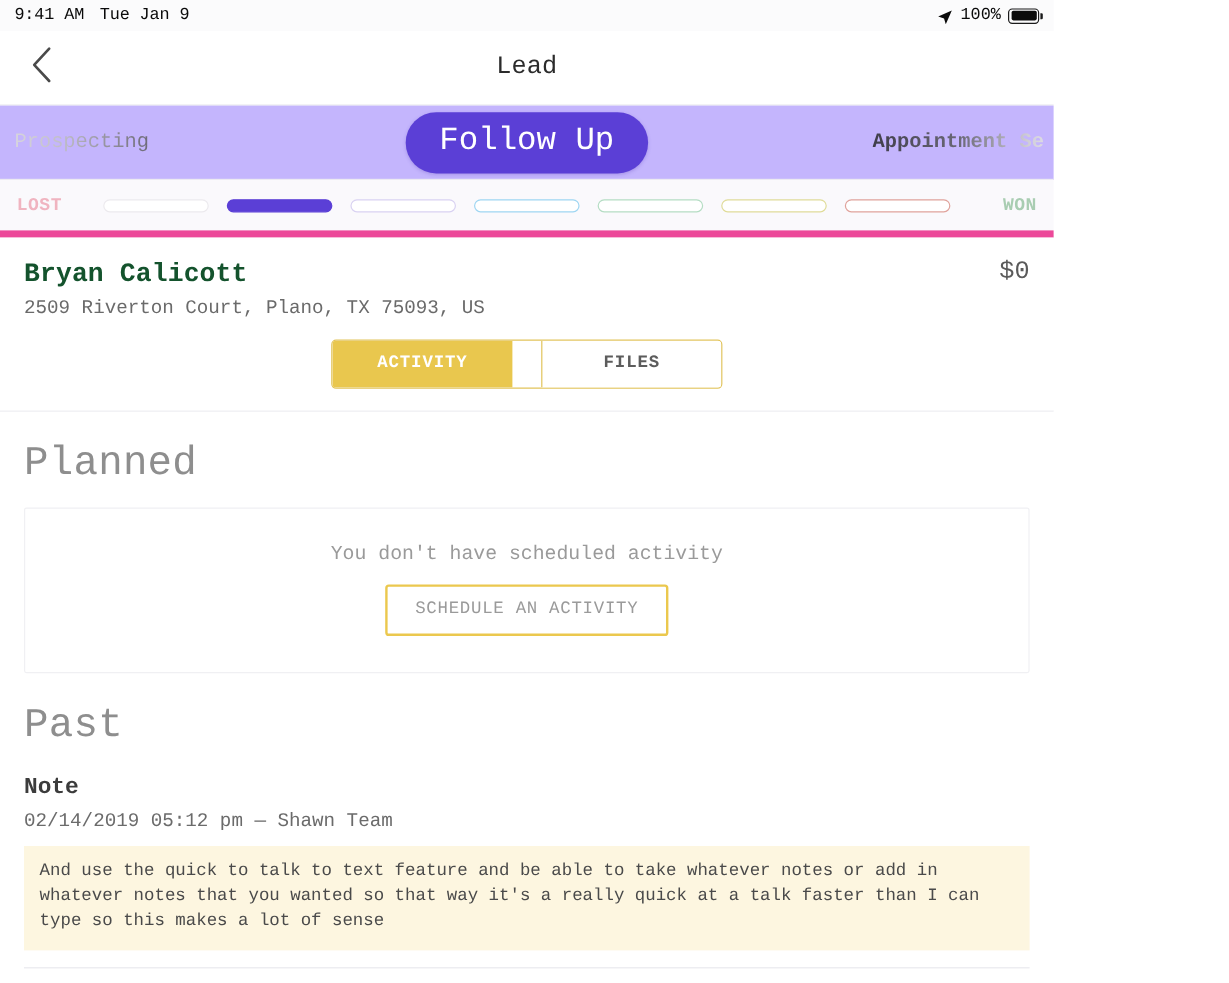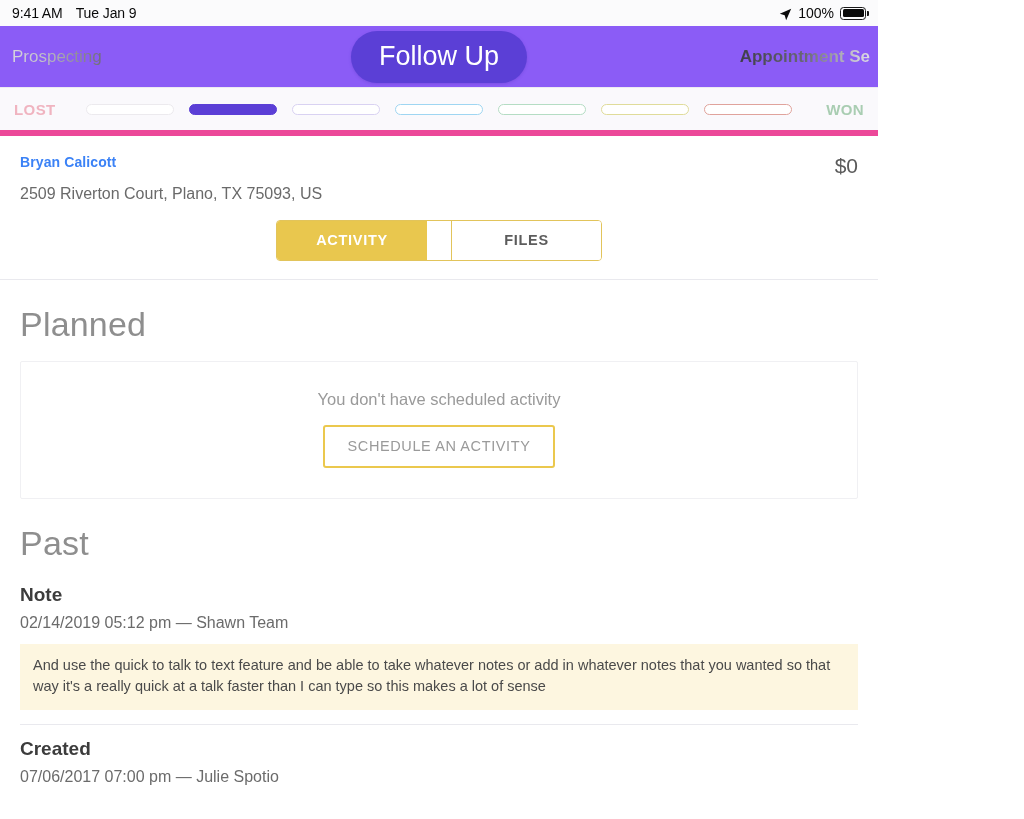--- a/index.html
+++ b/index.html
@@ -3,21 +3,21 @@
 <meta charset="utf-8">
 <style>
   * { box-sizing: border-box; margin: 0; padding: 0; }
   html, body {
     width: 1024px; height: 819px;
     background: #ffffff;
     font-family: "Liberation Sans", sans-serif;
     -webkit-font-smoothing: antialiased;
     overflow: hidden;
   }
-  .screen { position: relative; width: 878px; height: 819px; background: #ffffff; }
+  .screen { position: relative; width: 878px; height: 819px; background: #ffffff; font-family: Liberation Mono, monospace; }
 
   
   .statusbar {
     height: 26px; width: 100%;
     background: #fbfbfc;
     display: flex; align-items: center;
     padding: 0 12px 0 12px;
     font-size: 14px; color: #0a0a0a;
     font-weight: 500;
   }
@@ -45,21 +45,21 @@
   }
   .nav-title {
     width: 100%; text-align: center;
     font-size: 21px; color: #2b2b2b; font-weight: 400;
     letter-spacing: 0.1px;
   }
 
   
   .stagebar {
     height: 62px; width: 100%;
-    background: #8b5cf6;
+    background: #c4b5fd;
     border-bottom: 1px solid #eceaf2;
     position: relative;
     display: flex; align-items: center;
   }
   .stage-prev {
     position: absolute; left: 12px; top: 50%; transform: translateY(-50%);
     font-size: 17px; font-weight: 400;
     background: linear-gradient(to right, #d7d5dd 0%, #c0bec8 35%, #6e6b78 100%);
     -webkit-background-clip: text; background-clip: text;
     -webkit-text-fill-color: transparent; color: transparent;
@@ -101,21 +101,21 @@
   .segments { flex: 1; display: flex; align-items: center; justify-content: space-between; gap: 15px; padding: 0 8px; }
   .seg { flex: 1; height: 11px; border-radius: 6px; background: #ffffff; }
 
   
   .lead-head {
     padding: 18px 20px 0 20px;
     background: #ffffff;
     position: relative;
   }
   .lead-top { display: flex; align-items: flex-start; justify-content: space-between; }
-  .lead-name { font-size: 14px; font-weight: 700; color: #3b82f6; letter-spacing: 0.1px; }
+  .lead-name { font-size: 22px; font-weight: 700; color: #14532d; letter-spacing: 0.1px; }
   .lead-amount { font-size: 21px; font-weight: 400; color: #5a5a5a; }
   .lead-address { font-size: 16px; color: #6a6a6a; margin-top: 7px; }
 
   
   .tabs-wrap { display: flex; justify-content: center; margin-top: 17px; padding-bottom: 18px; }
   .tabs {
     display: flex;
     border: 1px solid #e2c45b;
     border-radius: 4px;
     overflow: hidden;
@@ -184,20 +184,30 @@
             <path d="M15 1 1 7.2l6 1.8 1.8 6z" fill="#0b0b0b"></path>
           </svg>
       </span>
       <span>100%</span>
       <span class="batt">
           <span class="batt-fill"></span>
         </span>
     </div>
   </div>
 
+  <div class="navbar">
+    <div class="nav-back">
+      <span>
+        <svg width="17" height="30" viewBox="0 0 17 30">
+            <path d="M15 1.5 2.5 15 15 28.5" fill="none" stroke="#4a4a4a" stroke-width="2.2" stroke-linecap="round" stroke-linejoin="round"></path>
+          </svg>
+      </span>
+    </div>
+    <div class="nav-title">Lead</div>
+  </div>
 
   <div class="stagebar">
     <div class="stage-prev">Prospecting</div>
     <div class="stage-current">Follow Up</div>
     <div class="stage-next">Appointment Se</div>
   </div>
 
   <div class="progress-row">
     <div class="edge-label lost">LOST</div>
     <div class="segments" id="segments">

